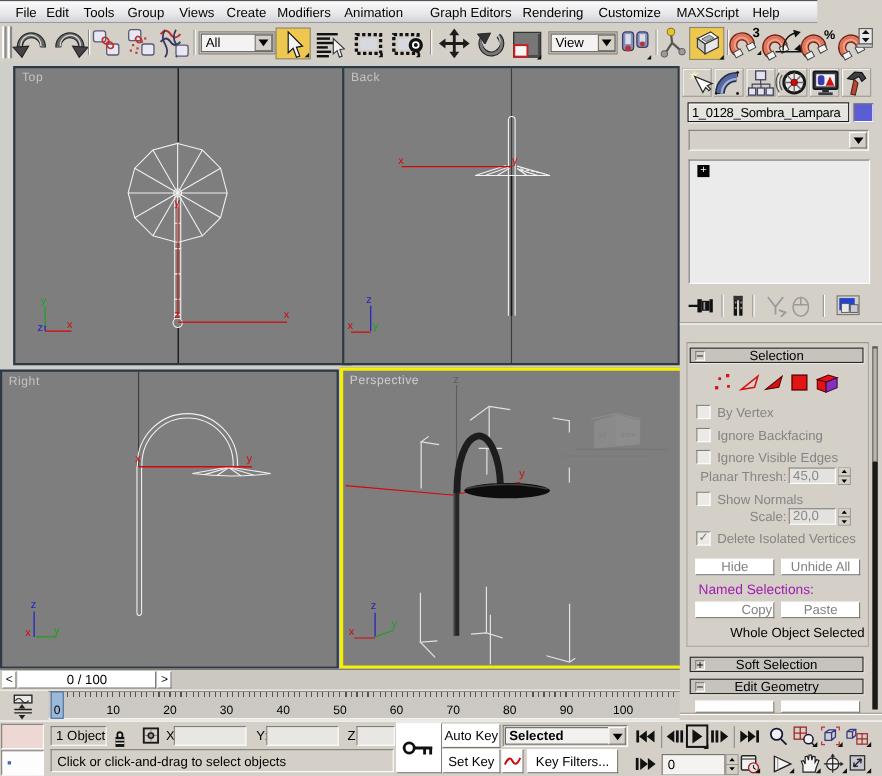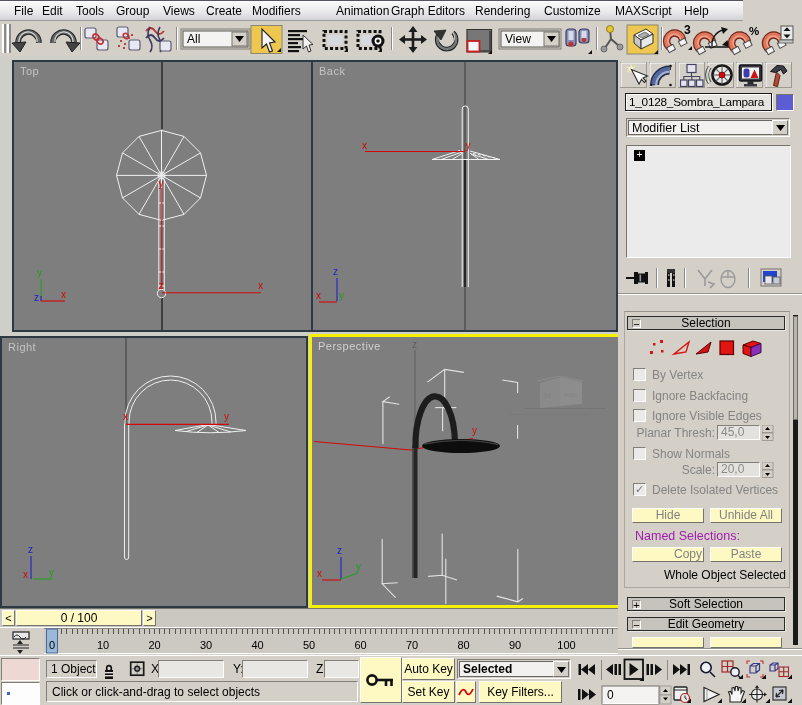--- a/index.html
+++ b/index.html
@@ -1,20 +1,20 @@
 <!DOCTYPE html>
 <html><head>
 <meta charset="utf-8">
 <style>
 *{margin:0;padding:0;box-sizing:border-box}
 html,body{width:802px;height:705px;overflow:hidden;background:#d4d0c8;font-family:"Liberation Sans",sans-serif;}
 #root{position:absolute;left:0;top:0;width:802px;height:705px;background:#d4d0c8;}
 .abs{position:absolute;}
 .sunk{border-top:1px solid #827f78;border-left:1px solid #827f78;border-bottom:1px solid #fdfdfd;border-right:1px solid #fdfdfd;}
-.btn{background:#fef9c3;border-top:1px solid #fdfdfd;border-left:1px solid #fdfdfd;border-bottom:1px solid #75736d;border-right:1px solid #75736d;color:#000;text-align:center;}
+.btn{background:#ffffff;border-top:1px solid #fdfdfd;border-left:1px solid #fdfdfd;border-bottom:1px solid #75736d;border-right:1px solid #75736d;color:#000;text-align:center;}
 .gtext{color:#828282;}
 .vp{position:absolute;background:#7e7e7e;border:2px solid #2d3a46;overflow:hidden;}
 .vplabel{position:absolute;left:6px;top:3px;font-size:11px;color:#c4c4c4;letter-spacing:0.5px;}
 .rhead{position:absolute;left:6px;width:160px;height:14px;background:#c6c3bc;border:1px solid #2a2a2a;box-shadow:1px 1px 0 #e8e6e1;font-size:12px;text-align:center;color:#000;line-height:13px;}
 .rhbox{position:absolute;left:4px;top:2px;width:9px;height:9px;font-size:11px;line-height:8px;text-align:center;color:#000;}
 .cb{position:absolute;width:13px;height:13px;background:#eceae6;border-top:1px solid #827f78;border-left:1px solid #827f78;border-bottom:1px solid #fdfdfd;border-right:1px solid #fdfdfd;}
 .cblab{position:absolute;font-size:12px;color:#848484;}
 .fld{position:absolute;background:#e4e2de;border-top:1px solid #827f78;border-left:1px solid #827f78;border-bottom:1px solid #fdfdfd;border-right:1px solid #fdfdfd;font-size:12px;color:#8a8a8a;padding-left:3px;line-height:13px;}
 .spin{position:absolute;width:12px;height:16px;}
 .menuitem{position:absolute;top:3px;font-size:12px;color:#000;}
@@ -24,21 +24,21 @@
 <div id="root">
 
 <div class="abs" style="left:0;top:0;width:743px;height:21px;background:linear-gradient(#fbfbfb,#e8e8ea 60%,#d2d3d8);border-top:1px solid #53565c;border-bottom:1px solid #9a9a9a;">
 <span class="menuitem" style="left:14px;">File</span>
 <span class="menuitem" style="left:42px;">Edit</span>
 <span class="menuitem" style="left:76px;">Tools</span>
 <span class="menuitem" style="left:116px;">Group</span>
 <span class="menuitem" style="left:163px;">Views</span>
 <span class="menuitem" style="left:206px;">Create</span>
 <span class="menuitem" style="left:252px;">Modifiers</span>
-<span class="menuitem" style="left:336px;">Animation</span>
+<span class="menuitem" style="left:313px;">Animation</span>
 <span class="menuitem" style="left:391px;">Graph Editors</span>
 <span class="menuitem" style="left:475px;">Rendering</span>
 <span class="menuitem" style="left:544px;">Customize</span>
 <span class="menuitem" style="left:615px;">MAXScript</span>
 <span class="menuitem" style="left:684px;">Help</span>
 </div>
 
 <div class="abs" style="left:0;top:21px;width:802px;height:35px;background:#d4d0c8;">
 <svg width="802" height="35" viewBox="0 0 802 35" style="position:absolute;left:0;top:0">
 
@@ -460,21 +460,20 @@
 <g>
 <path d="M152.5 13.5 L159 7.5 L165.5 8 L169 13 L165.5 16 L163 11.5 L157.5 14.5 Z" fill="#3e3e48" stroke="#111" stroke-width="1"></path>
 <path d="M158.5 14 L162 17.5 L159.5 28.5 L155.5 27.5 L158 16 Z" fill="#b44a34" stroke="#5a2015" stroke-width="1"></path>
 </g>
 </svg>
 
 <div class="abs" style="left:7px;top:37px;width:147px;height:18px;background:#e6e4e0;border:1px solid #1a1a1a;box-shadow:inset 1px 1px 0 #fff, 1px 1px 0 #fff;font-size:11.8px;line-height:16px;padding-left:3px;color:#000;letter-spacing:-0.25px;">1_0128_Sombra_Lampara</div>
 <div class="abs" style="left:158px;top:38px;width:18px;height:17px;background:#5a5dd4;border-top:1px solid #75736d;border-left:1px solid #75736d;border-bottom:1px solid #fff;border-right:1px solid #fff;"></div>
 
 <div class="abs sunk" style="left:8px;top:62px;width:164px;height:19px;background:#d4d0c8;">
-<div class="abs" style="left:1px;top:1px;width:160px;height:15px;background:#f2f1ef;border:1px solid #6a6862;font-size:12.5px;line-height:14px;padding-left:3px;color:#000;">Modifier List</div>
 <div class="abs" style="left:145px;top:1px;width:16px;height:15px;background:#d4d0c8;border-top:1px solid #fff;border-left:1px solid #fff;border-bottom:1px solid #75736d;border-right:1px solid #75736d;"></div>
 <svg width="12" height="9" style="position:absolute;left:148px;top:5px;">
           <path d="M1 1 l9 0 l-4.5 6 z" fill="#000"></path>
         </svg>
 </div>
 
 <div class="abs" style="left:8px;top:89px;width:165px;height:113px;background:#ebebeb;border-top:1px solid #75736d;border-left:1px solid #75736d;border-bottom:1px solid #fff;border-right:1px solid #fff;">
 <div class="abs" style="left:7px;top:4px;width:11px;height:11px;background:#000;color:#fff;font-size:10px;line-height:10px;text-align:center;">+</div>
 </div>
 

